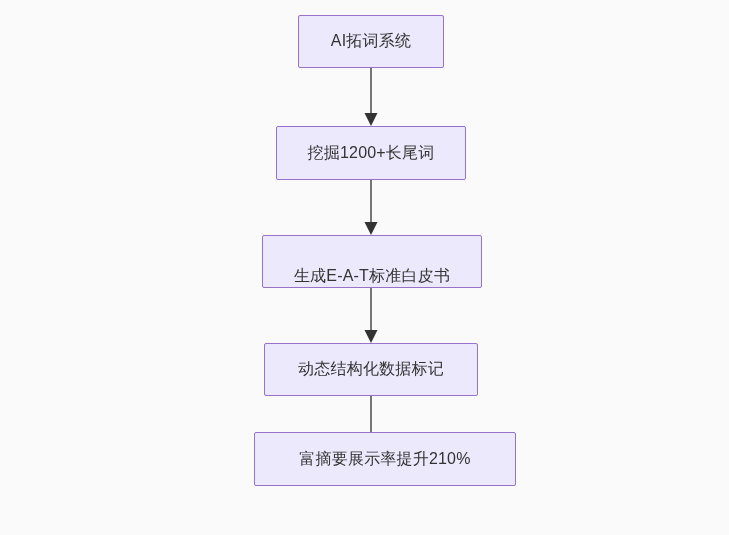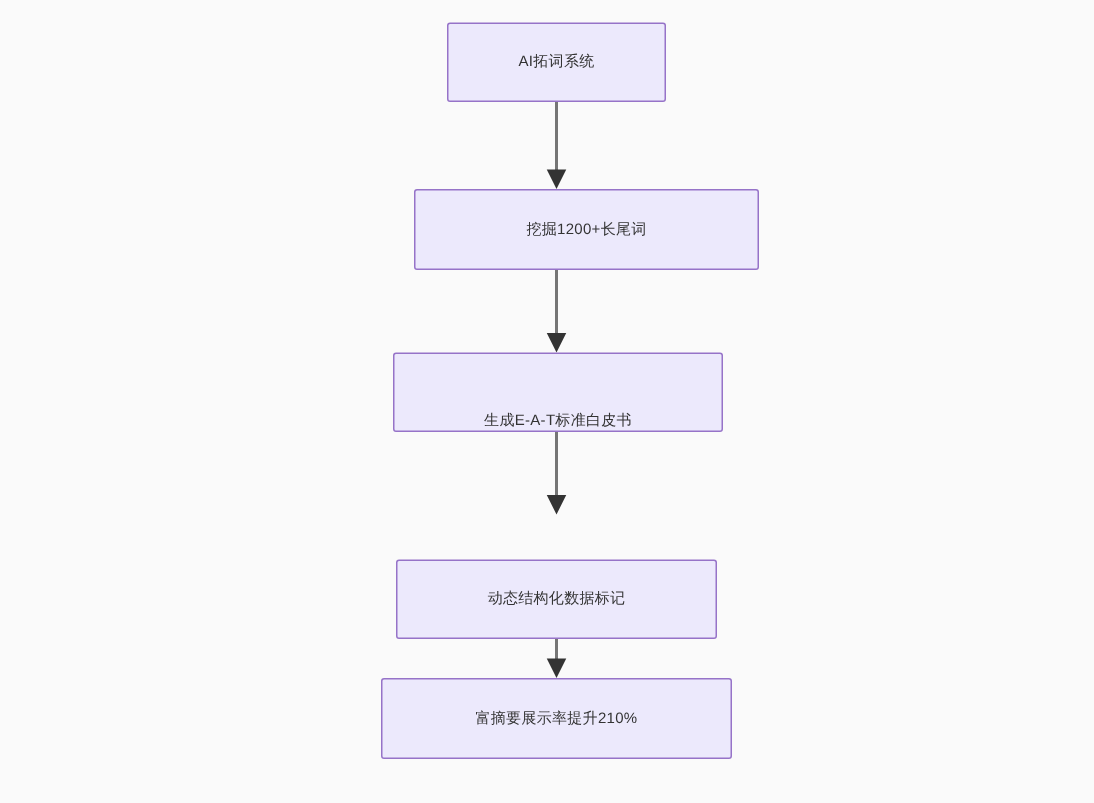--- a/index.html
+++ b/index.html
@@ -27,33 +27,33 @@
     background: #ece9fc;
     border: 1.5px solid #9673c8;
     border-radius: 2px;
     display: flex;
     align-items: center;
     justify-content: center;
     z-index: 2;
   }
   .node-label {
     color: #333333;
-    font-size: 10px;
+    font-size: 16px;
     line-height: 1.3;
     letter-spacing: 0.2px;
     white-space: nowrap;
     text-align: center;
     font-family: "Liberation Sans", "DejaVu Sans", sans-serif;
   }
 
   .node-1 { left: 298px; top: 15px;  width: 146px; height: 53px; }
-  .node-2 { left: 276px; top: 126px; width: 230px; height: 54px; }
+  .node-2 { left: 276px; top: 126px; width: 190px; height: 54px; }
   .node-3 { left: 262px; top: 235px; width: 220px; height: 53px; align-items: flex-end; }
-  .node-4 { left: 264px; top: 343px; width: 214px; height: 53px; margin-top: 30px; }
-  .node-5 { left: 254px; top: 452px; width: 234px; height: 54px; }
+  .node-4 { left: 264px; top: 343px; width: 214px; height: 53px; }
+  .node-5 { left: 254px; top: 432px; width: 262px; height: 54px; }
 
   
   .edge {
     position: absolute;
     left: 0;
     top: 0;
     width: 729px;
     height: 535px;
     overflow: visible;
     z-index: 1;

